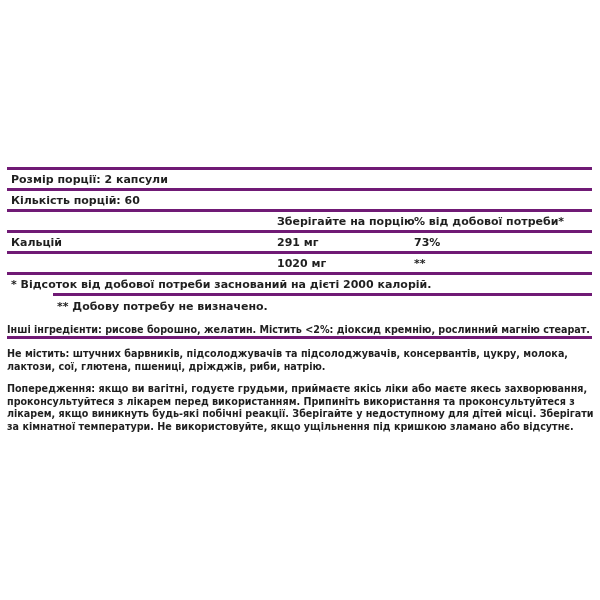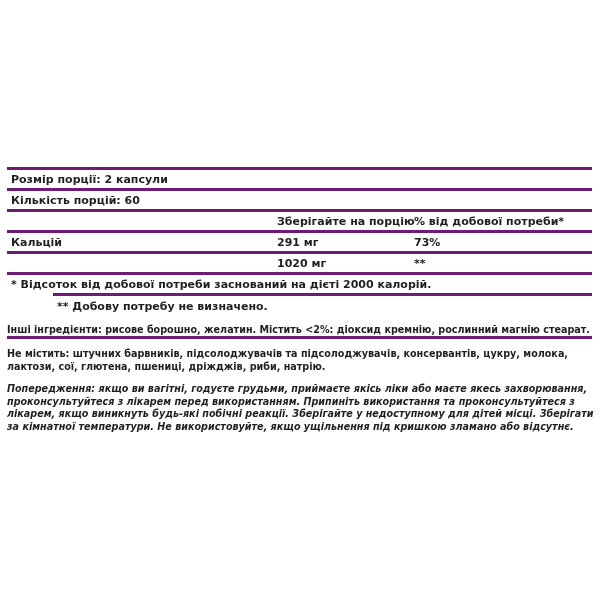--- a/index.html
+++ b/index.html
@@ -21,21 +21,21 @@
     .row.note { font-weight: bold; }
     .row.last-note { height: 43px; line-height: 22px; margin-left: 46px; }
     .row.bottom { height: 0; }
     .para {
       position: absolute; left: 7px; width: 590px;
       font-size: 9.6px; font-weight: bold; line-height: 12.5px;
       margin: 0;
     }
     .p1 { top: 324px; }
     .p2 { top: 348px; }
-    .p3 { top: 383px; font-style: italic; }
+    .p3 { top: 383px; }
   </style>
 </head>
 <body>
 
 <div class="facts">
   <div class="row">
     <span class="c1">Розмір порції: 2 капсули</span>
   </div>
   <div class="row">
     <span class="c1">Кількість порцій: 60</span>

